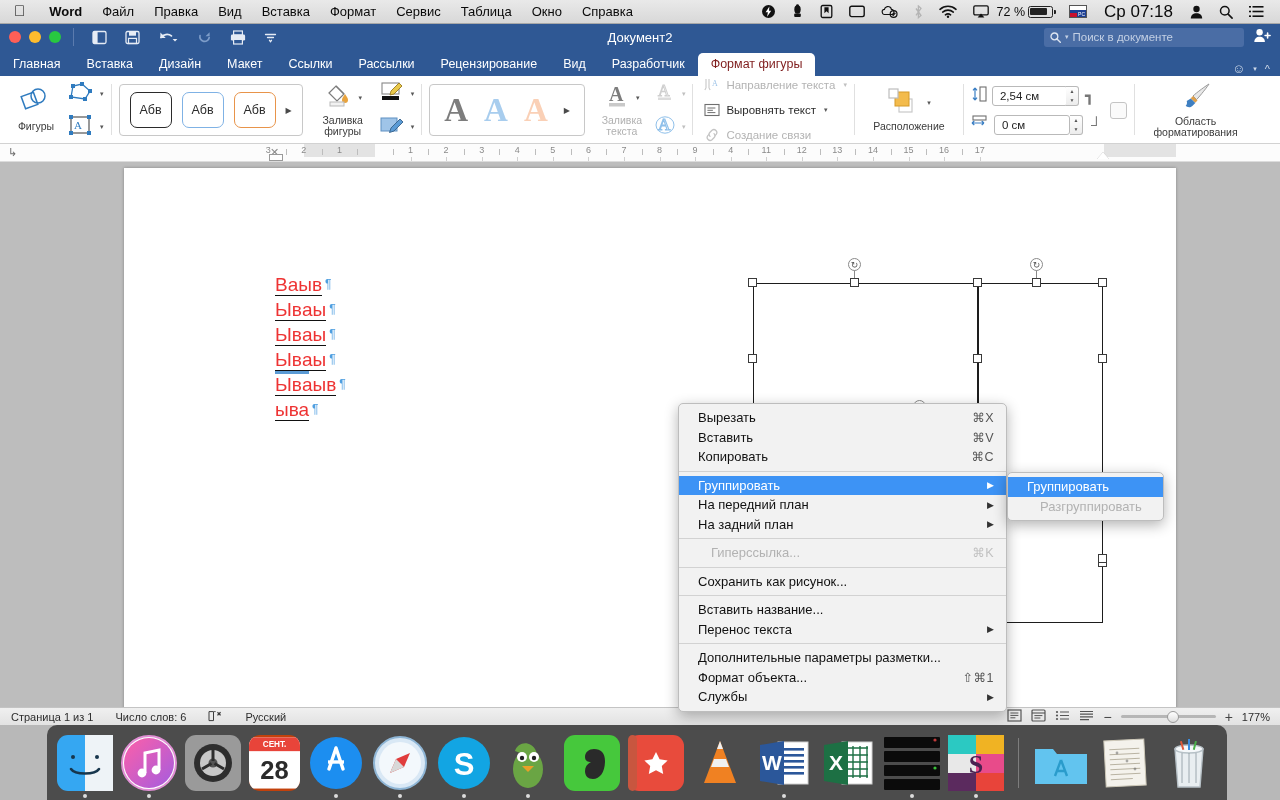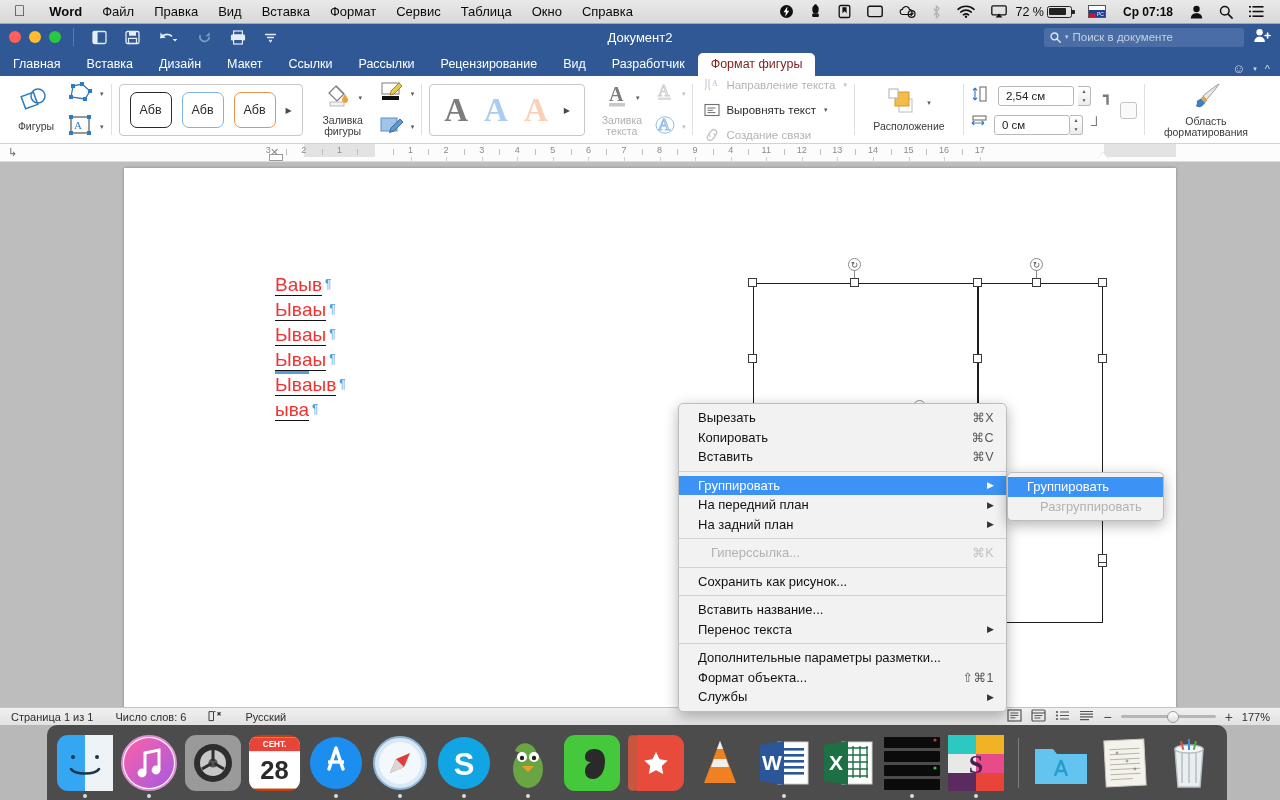--- a/index.html
+++ b/index.html
@@ -15,21 +15,21 @@
     position: absolute; top: 0; left: 0; width: 1280px; height: 24px;
     background: linear-gradient(to bottom, #e9e9e9 0%, #d8d8d8 100%);
     border-bottom: 1px solid #a8a8a8;
     display: flex; align-items: center; font-size: 13px; color: #0a0a0a;
   }
   #menubar .apple { padding: 0 14px 0 14px; font-size: 15px; line-height: 1; position: relative; top: -1px;}
   #menubar .mi { padding: 0 10px; white-space: nowrap; }
   #menubar .mi.bold { font-weight: bold; }
   #menubar .right { margin-left: auto; display: flex; align-items: center; padding-right: 8px; }
   #menubar .right .ic { padding: 0 8px; display:flex; align-items:center; }
-  .clock { font-size: 12px; padding: 0 9px; font-weight: bold; }
+  .clock { font-size: 17px; padding: 0 9px; }
   .battpct { font-size: 12.5px; padding-right: 3px; }
   .flagicon { width: 18px; height: 13px; border: 1px solid #555; position: relative; overflow: hidden; background:#fff; }
   .flagicon i { position:absolute; left:0; width:100%; height:33.4%; display:block; }
   .flagicon i.b { top:33.3%; background:#1c3f94; }
   .flagicon i.r { top:66.6%; background:#c8102e; }
   .flagicon span { position:absolute; bottom:0; right:0; font-size:5px; color:#fff; background:#1c3f94; padding:0 1px; line-height:6px;}
   .batt { width: 25px; height: 12px; border: 1.3px solid #222; border-radius: 2.5px; position: relative; }
   .batt::after { content:''; position:absolute; right:-4px; top:3.5px; width:2.5px; height:4px; background:#222; border-radius:0 1px 1px 0;}
   .batt i { position:absolute; left:1.3px; top:1.3px; bottom:1.3px; width:72%; background:#222; border-radius:1px; }
 
@@ -567,21 +567,21 @@
         <span class="caret">▾</span>
       </div>
       <span class="lbl">Расположение</span>
     </div>
   </div>
 
   <div class="rsep"></div>
 
   <div class="rgroup">
     <div style="display:flex;flex-direction:column;gap:7px;">
-      <div style="display:flex;align-items:center;gap:10px;">
+      <div style="display:flex;align-items:center;gap:4px;">
         <span>
           <svg width="17" height="18" viewBox="0 0 17 18">
               <path d="M4 3v12M4 3l-2 2.3M4 3l2 2.3M4 15l-2-2.3M4 15l2-2.3" stroke="#3b7fc4" stroke-width="1.2" fill="none"></path>
               <rect x="9" y="2" width="6" height="14" fill="none" stroke="#6f6f6f" stroke-width="1.1"></rect>
             </svg>
         </span>
         <div class="sizefield">2,54 см</div>
         <div class="spin" style="margin-left:-6px;">
             <i>▲</i>
             <i>▼</i>
@@ -734,26 +734,26 @@
     <div class="hnd" style="left:974px;top:386px;"></div>
   </div>
 </div>
 
 <div id="ctxmenu">
     <div class="cmi">
       <span>Вырезать</span>
       <span class="sc">⌘X</span>
     </div>
     <div class="cmi">
+      <span>Вставить</span>
+      <span class="sc">⌘V</span>
+    </div>
+    <div class="cmi">
       <span>Копировать</span>
       <span class="sc">⌘C</span>
-    </div>
-    <div class="cmi">
-      <span>Вставить</span>
-      <span class="sc">⌘V</span>
     </div>
     <div class="cmsep"></div>
     <div class="cmi sel">
       <span>Группировать</span>
       <span class="arw">▶</span>
     </div>
     <div class="cmi">
       <span>На передний план</span>
       <span class="arw">▶</span>
     </div>

